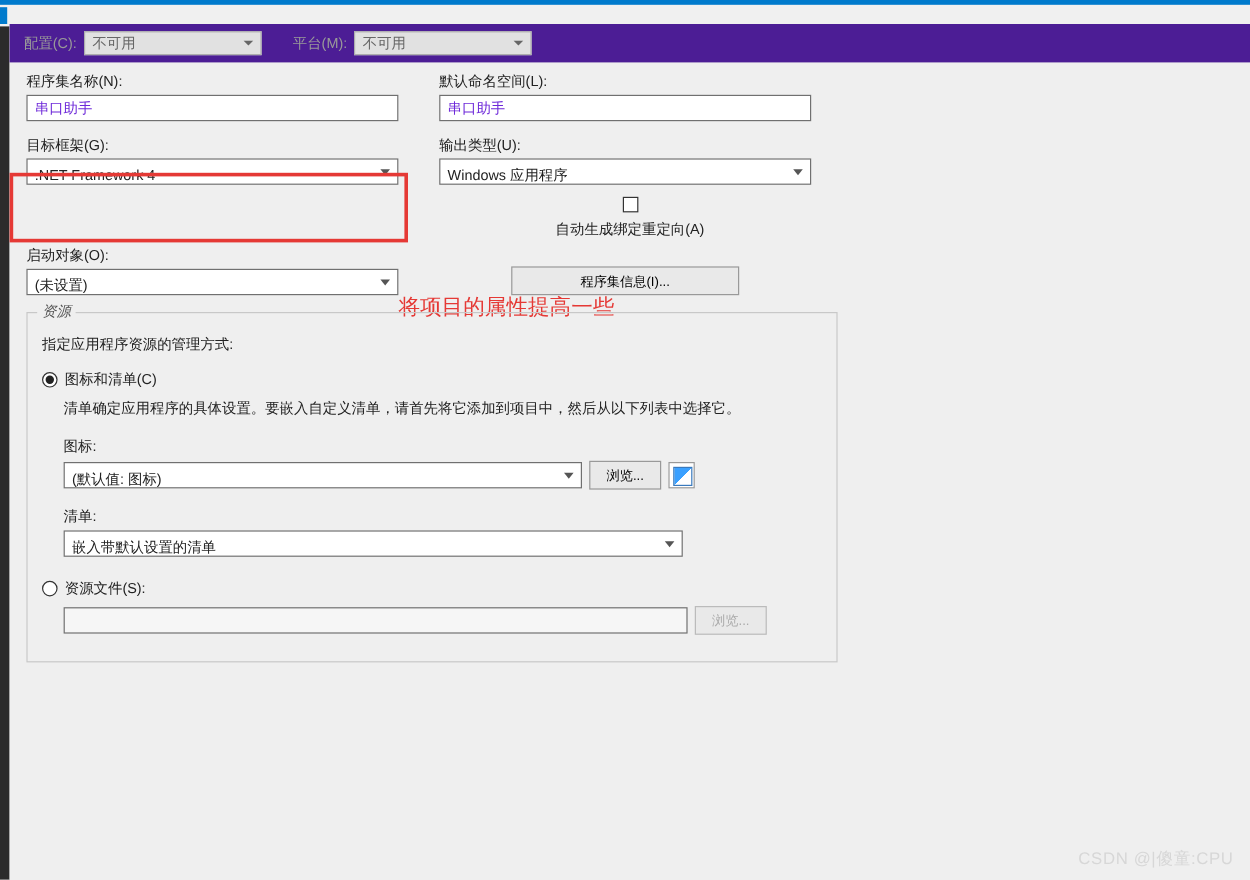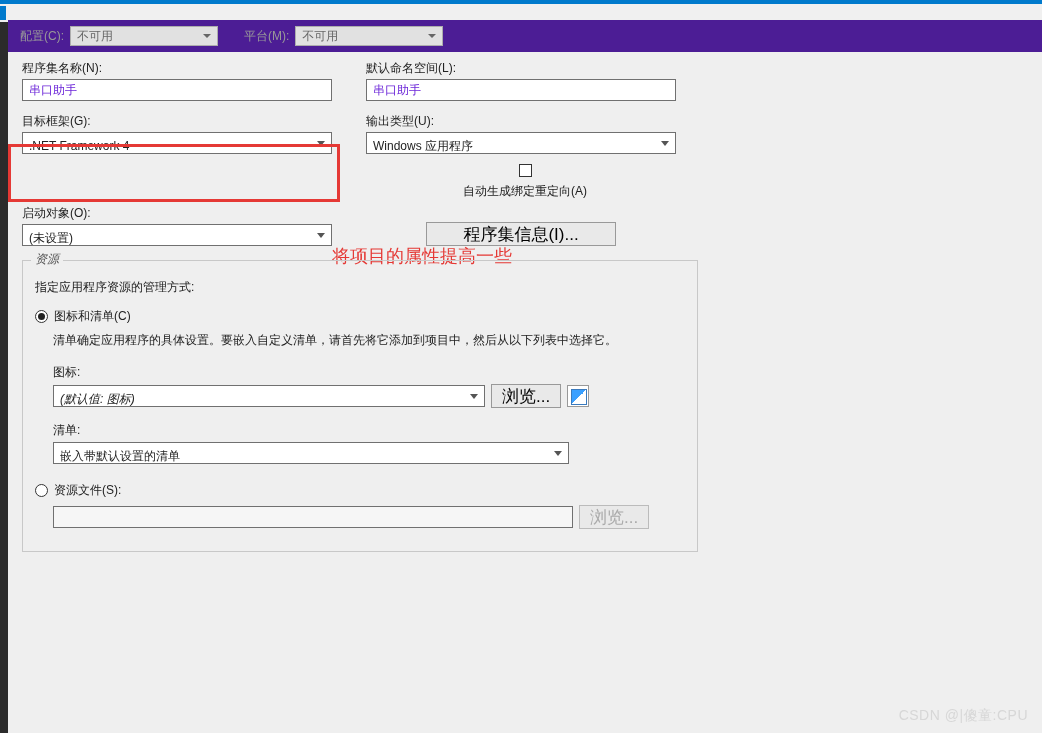--- a/index.html
+++ b/index.html
@@ -47,21 +47,21 @@
     content:""; position:absolute; right:6px; top:8px;
     border-left:4px solid transparent; border-right:4px solid transparent; border-top:5px solid #555;
   }
   .red-box {
     position:absolute; border:3px solid #e53935; pointer-events:none;
   }
   .chk-row { display:flex; align-items:center; gap:6px; margin:10px 0 0 0;flex-direction:column; }
   .chk { width:13px; height:13px; border:1px solid #333; background:#fff; display:inline-block; }
   .btn {
     height:24px; min-width:190px; border:1px solid #999; background:#e9e9e9;
-    font-size:17px; display:flex; align-items:center; justify-content:center; padding:0 10px;
+    font-size:11px; display:flex; align-items:center; justify-content:center; padding:0 10px;
   }
   .btn-sm { min-width:60px; }
   .btn-disabled { color:#aaa; border-color:#bbb; background:#e9e9e9; }
   .annotation {
     color:#e53935; font-size:18px; position:absolute; left:324px; top:192px; white-space:nowrap;
   }
   .group {
     margin:14px 0 0 0; border:1px solid #c8c8c8; padding:18px 12px 22px 12px;
     width:676px; position:relative;
   }
@@ -175,21 +175,21 @@
 
       <div class="radio-row">
         <span class="radio checked"></span>
         <span class="lbl">图标和清单(C)</span>
       </div>
       <div class="indent">
         <div class="desc">清单确定应用程序的具体设置。要嵌入自定义清单，请首先将它添加到项目中，然后从以下列表中选择它。</div>
 
         <div class="field-label">图标:</div>
         <div class="flex-g" style="margin-bottom:14px;">
-          <div class="sel" style="width:432px;font-style:italic;">
+          <div class="sel" style="width:432px;">
             <span>(默认值: 图标)</span>
           </div>
           <div class="btn btn-sm">
             <span>浏览...</span>
           </div>
           <span class="icon-preview"></span>
         </div>
 
         <div class="field-label">清单:</div>
         <div class="sel" style="width:516px; margin-bottom:18px;">

